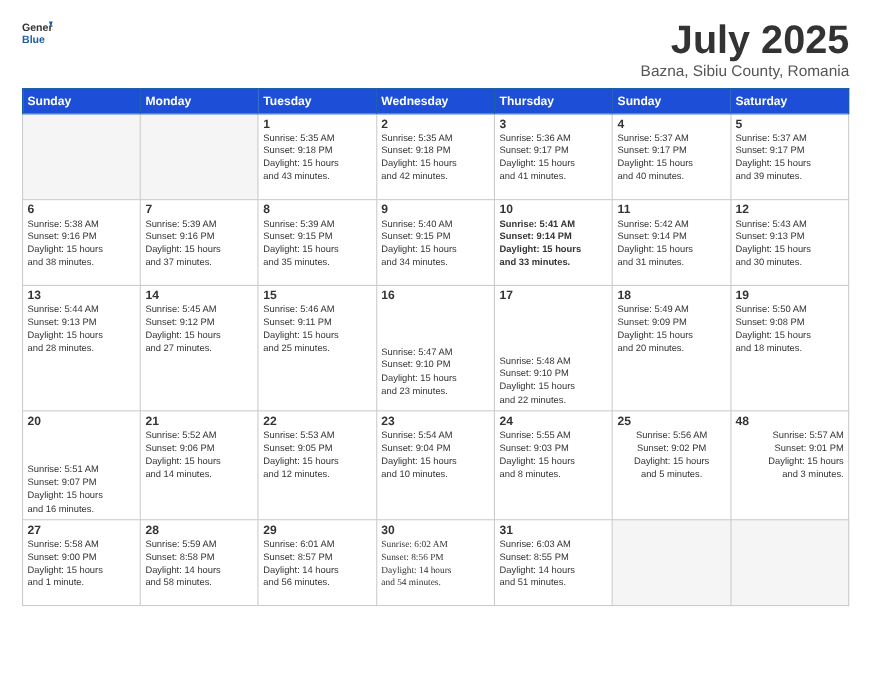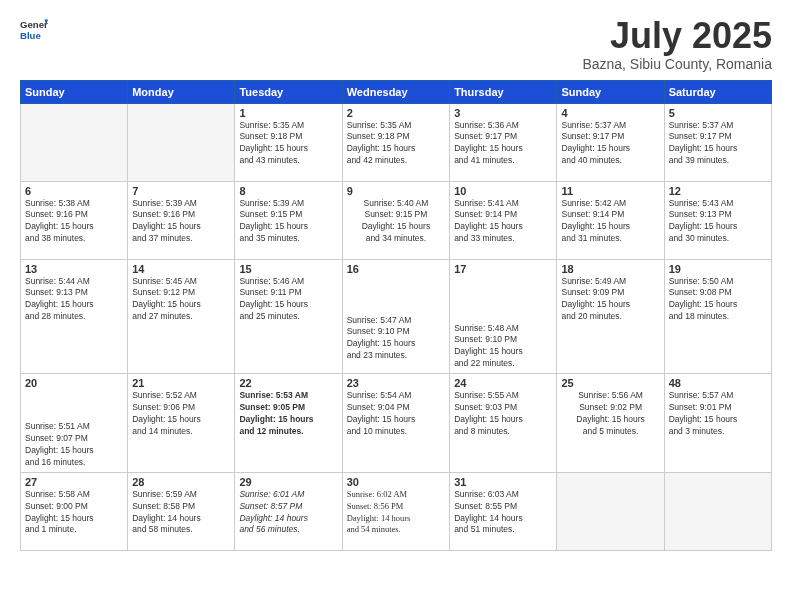--- a/index.html
+++ b/index.html
@@ -171,28 +171,28 @@
           </td>
           <td>
             <span class="day-number">8</span>
             <div class="day-info" style="white-space: pre-line;">Sunrise: 5:39 AM
 Sunset: 9:15 PM
 Daylight: 15 hours
 and 35 minutes.</div>
           </td>
           <td>
             <span class="day-number">9</span>
-            <div class="day-info" style="white-space: pre-line; text-align: center;">Sunrise: 5:40 AM
+            <div class="day-info" style="white-space: pre-line;">Sunrise: 5:40 AM
 Sunset: 9:15 PM
 Daylight: 15 hours
 and 34 minutes.</div>
           </td>
           <td>
             <span class="day-number">10</span>
-            <div class="day-info" style="white-space: pre-line;">Sunrise: 5:41 AM
+            <div class="day-info" style="white-space: pre-line; font-weight: bold;">Sunrise: 5:41 AM
 Sunset: 9:14 PM
 Daylight: 15 hours
 and 33 minutes.</div>
           </td>
           <td>
             <span class="day-number">11</span>
             <div class="day-info" style="white-space: pre-line;">Sunrise: 5:42 AM
 Sunset: 9:14 PM
 Daylight: 15 hours
 and 31 minutes.</div>
@@ -266,21 +266,21 @@
           </td>
           <td>
             <span class="day-number">21</span>
             <div class="day-info" style="white-space: pre-line;">Sunrise: 5:52 AM
 Sunset: 9:06 PM
 Daylight: 15 hours
 and 14 minutes.</div>
           </td>
           <td>
             <span class="day-number">22</span>
-            <div class="day-info" style="white-space: pre-line; font-weight: bold;">Sunrise: 5:53 AM
+            <div class="day-info" style="white-space: pre-line;">Sunrise: 5:53 AM
 Sunset: 9:05 PM
 Daylight: 15 hours
 and 12 minutes.</div>
           </td>
           <td>
             <span class="day-number">23</span>
             <div class="day-info" style="white-space: pre-line;">Sunrise: 5:54 AM
 Sunset: 9:04 PM
 Daylight: 15 hours
 and 10 minutes.</div>
@@ -294,21 +294,21 @@
           </td>
           <td>
             <span class="day-number">25</span>
             <div class="day-info" style="white-space: pre-line; text-align: center;">Sunrise: 5:56 AM
 Sunset: 9:02 PM
 Daylight: 15 hours
 and 5 minutes.</div>
           </td>
           <td>
             <span class="day-number">48</span>
-            <div class="day-info" style="white-space: pre-line;">Sunrise: 5:57 AM
+            <div class="day-info" style="white-space: pre-line; text-align: right;">Sunrise: 5:57 AM
 Sunset: 9:01 PM
 Daylight: 15 hours
 and 3 minutes.</div>
           </td>
         </tr>
         <tr>
           <td>
             <span class="day-number">27</span>
             <div class="day-info" style="white-space: pre-line;">Sunrise: 5:58 AM
 Sunset: 9:00 PM
@@ -317,21 +317,21 @@
           </td>
           <td>
             <span class="day-number">28</span>
             <div class="day-info" style="white-space: pre-line;">Sunrise: 5:59 AM
 Sunset: 8:58 PM
 Daylight: 14 hours
 and 58 minutes.</div>
           </td>
           <td>
             <span class="day-number">29</span>
-            <div class="day-info" style="white-space: pre-line; font-style: italic;">Sunrise: 6:01 AM
+            <div class="day-info" style="white-space: pre-line;">Sunrise: 6:01 AM
 Sunset: 8:57 PM
 Daylight: 14 hours
 and 56 minutes.</div>
           </td>
           <td>
             <span class="day-number">30</span>
             <div class="day-info" style="white-space: pre-line; font-family: Liberation Serif, serif;">Sunrise: 6:02 AM
 Sunset: 8:56 PM
 Daylight: 14 hours
 and 54 minutes.</div>

